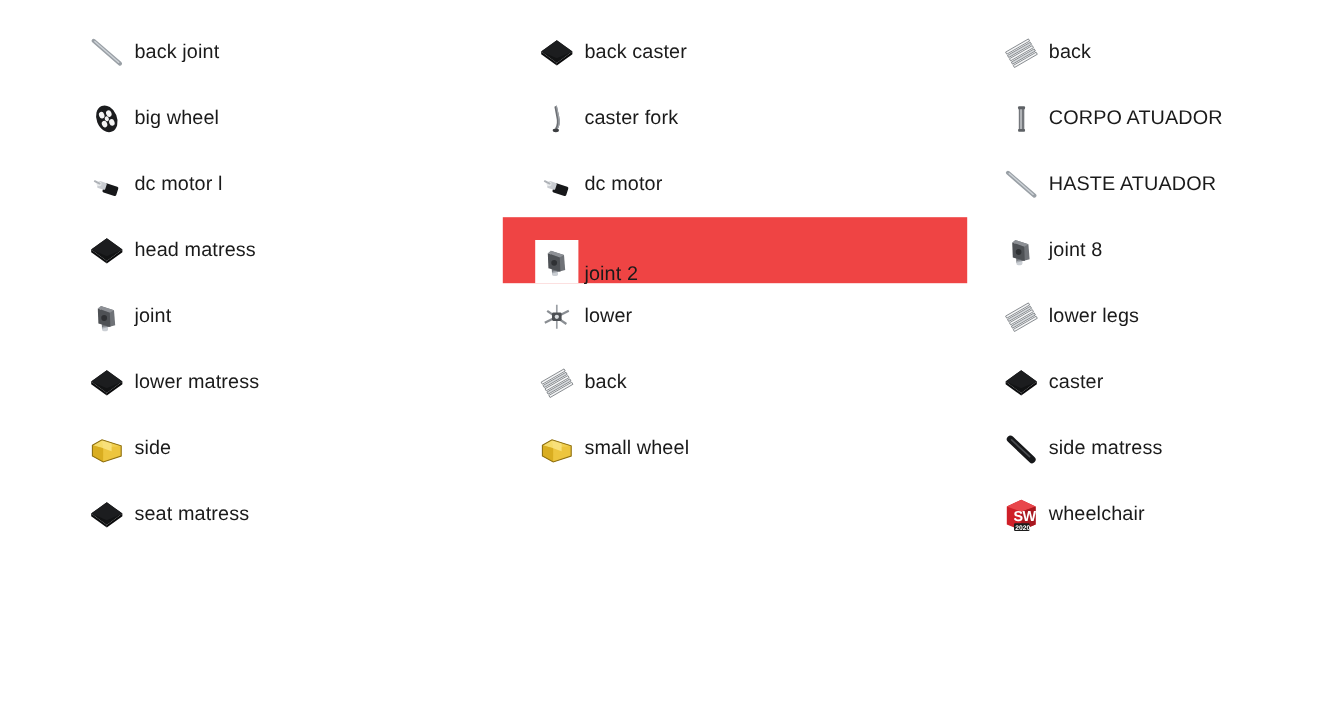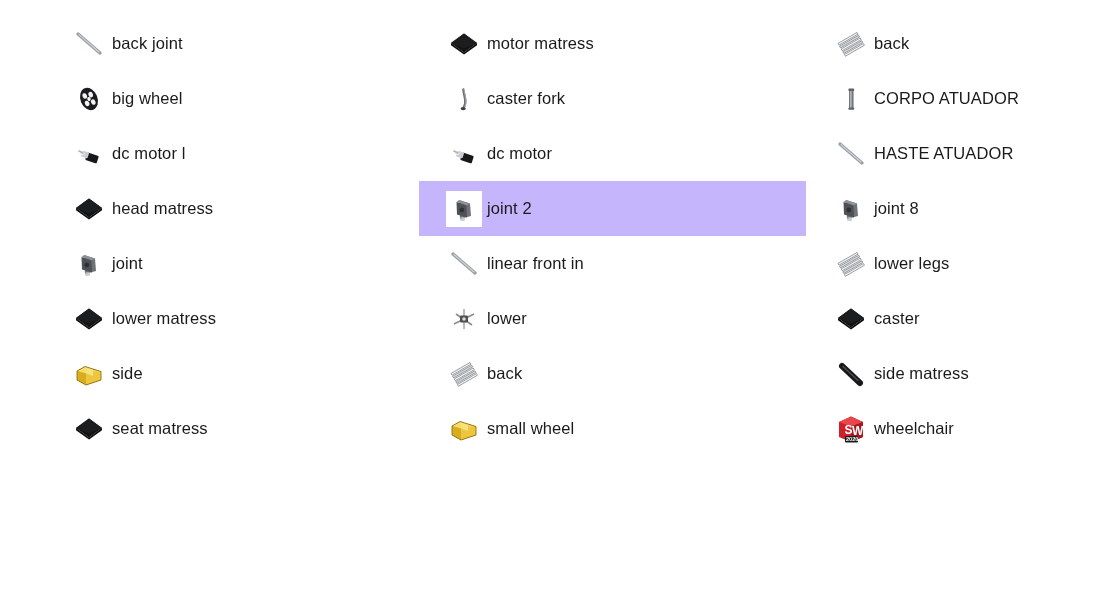--- a/index.html
+++ b/index.html
@@ -30,21 +30,22 @@
   .grid-column.col-2 { left: 762px; }
 
   .file-item {
     display: flex;
     align-items: center;
     height: 55px;
     padding-left: 27px;
     box-sizing: border-box;
   }
   .file-item.selected {
-    background: #c4b5fd;
+    background: #ef4444;
+    align-items: flex-end;
   }
   .icon-box {
     width: 36px;
     height: 36px;
     flex: 0 0 36px;
     display: flex;
     align-items: center;
     justify-content: center;
     position: relative;
   }
@@ -164,21 +165,21 @@
     <div class="grid-column col-1">
       <div class="file-item">
         <span class="icon-box">
           <svg width="32" height="32" viewBox="0 0 32 32">
             <polygon points="16,5.5 29,15 16,24.5 3,15" fill="#121314"></polygon>
             <polygon points="16,5.5 29,15 16,20.5 3,15" fill="#1c1d1f"></polygon>
             <polygon points="3,15 16,24.5 16,26.6 3,17.2" fill="#0c0d0e"></polygon>
             <polygon points="29,15 16,24.5 16,26.6 29,17.2" fill="#09090a"></polygon>
           </svg>
         </span>
-        <span class="file-label">motor matress</span>
+        <span class="file-label">back caster</span>
       </div>
       <div class="file-item">
         <span class="icon-box">
           <svg width="32" height="32" viewBox="0 0 32 32">
             <path d="M16 5 L18 14 Q19.5 21 16.5 25 L14.5 24 Q17 20 15.6 14.4 L14 6 Z" fill="#6d7075"></path>
             <path d="M16 5 L18 14 Q19.5 21 16.5 25 L16 24.2 Q18.2 20.4 16.9 14.4 L15.3 5.6 Z" fill="#9fa3a8"></path>
             <ellipse cx="15.2" cy="25.6" rx="2.6" ry="1.6" fill="#3c3e41"></ellipse>
           </svg>
         </span>
         <span class="file-label">caster fork</span>
@@ -198,29 +199,20 @@
         <span class="icon-box">
           <svg width="32" height="32" viewBox="0 0 32 32">
             <polygon points="11,7 22,10.5 23,23 12,26" fill="#6f7277"></polygon>
             <polygon points="11,7 22,10.5 18.5,12.6 8.5,9" fill="#8d9095"></polygon>
             <polygon points="8.5,9 18.5,12.6 19,24.5 9,21.5" fill="#4e5155"></polygon>
             <circle cx="13.8" cy="17" r="2.4" fill="#2f3134"></circle>
             <rect x="12" y="24" width="5" height="4" rx="1.5" fill="#b9bfc6" opacity="0.75"></rect>
           </svg>
         </span>
         <span class="file-label">joint 2</span>
-      </div>
-      <div class="file-item">
-        <span class="icon-box">
-          <svg width="32" height="32" viewBox="0 0 32 32">
-            <line x1="5" y1="6" x2="27" y2="25" stroke="#9aa0a6" stroke-width="3.4" stroke-linecap="round"></line>
-            <line x1="6" y1="6.6" x2="26" y2="24" stroke="#cfd4d9" stroke-width="1.1" stroke-linecap="round"></line>
-          </svg>
-        </span>
-        <span class="file-label">linear front in</span>
       </div>
       <div class="file-item">
         <span class="icon-box">
           <svg width="32" height="32" viewBox="0 0 32 32">
             <line x1="6" y1="21" x2="26" y2="11" stroke="#8a8e93" stroke-width="1.8"></line>
             <line x1="8" y1="11" x2="24" y2="22" stroke="#8a8e93" stroke-width="1.8"></line>
             <line x1="16" y1="6" x2="16" y2="26" stroke="#9b9fa4" stroke-width="1.4"></line>
             <rect x="12" y="12.5" width="8" height="7" rx="1.2" fill="#4c4f53"></rect>
             <circle cx="16" cy="16" r="1.8" fill="#d8dbde"></circle>
           </svg>

